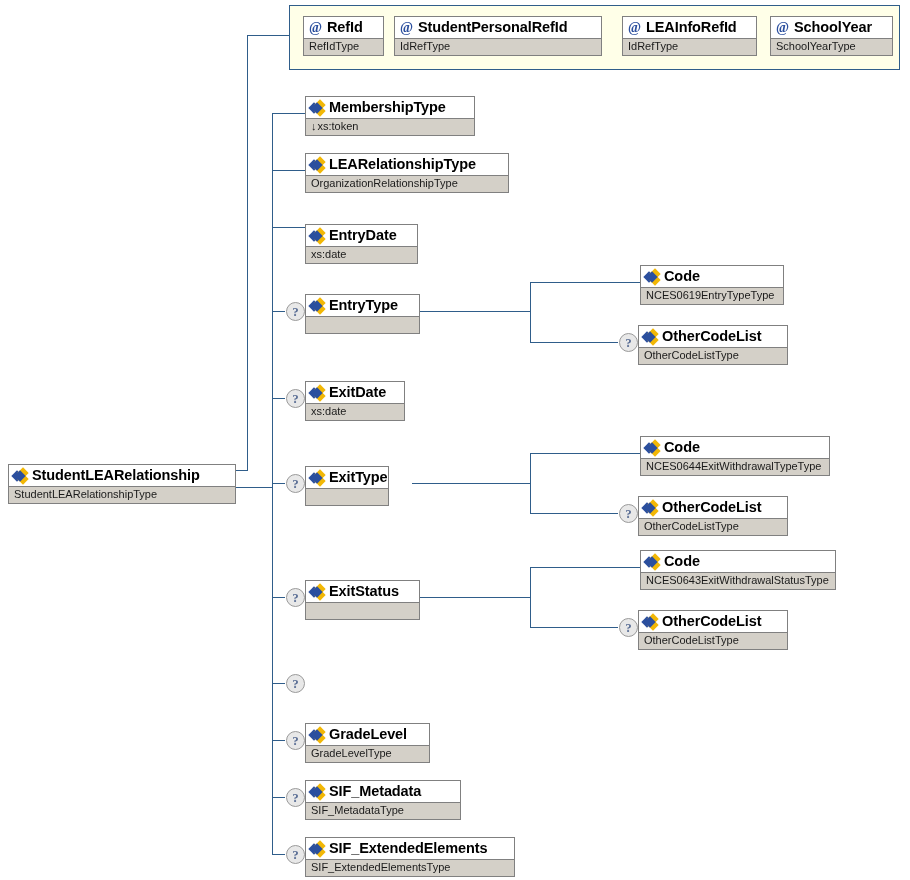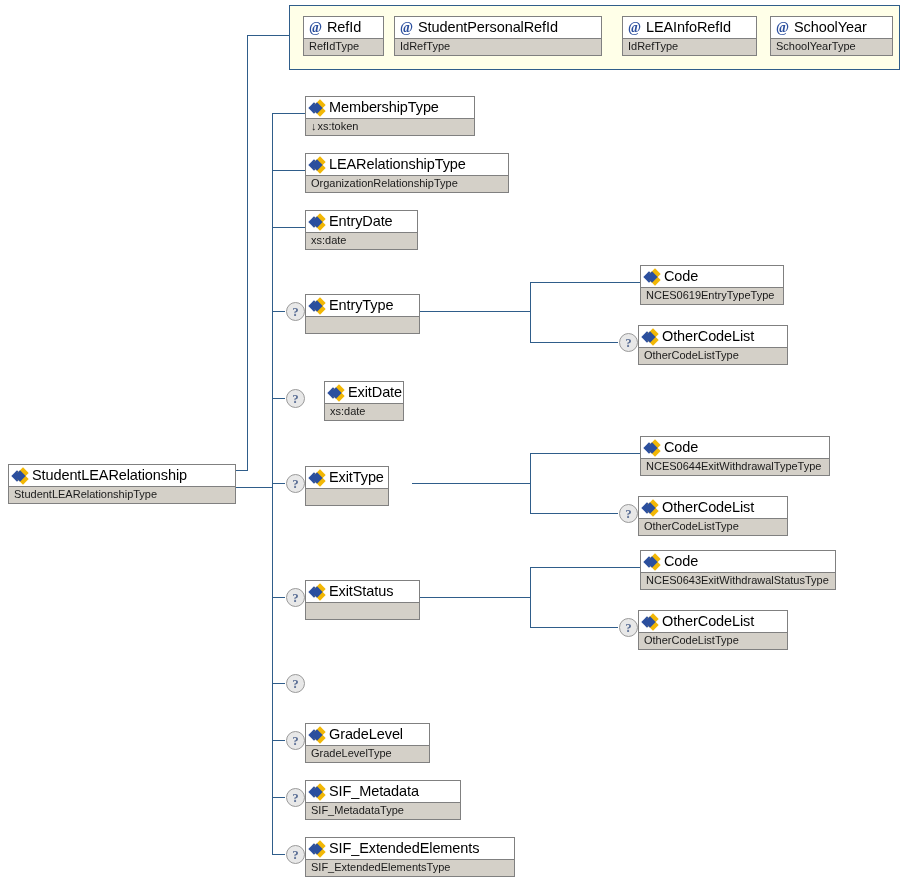--- a/index.html
+++ b/index.html
@@ -38,21 +38,21 @@
     background: #ffffff;
     padding: 2px 5px 2px 4px;
     white-space: nowrap;
     display: flex;
     align-items: center;
     gap: 4px;
     height: 21px;
   }
   .node .name-row .label {
     font-size: 14.5px;
-    font-weight: normal;
+    font-weight: bold;
     color: #000000;
     letter-spacing: -0.1px;
     line-height: 1;
   }
   .node .type-row {
     background: #d4d0c8;
     border-top: 1px solid #808080;
     padding: 1px 5px 2px 5px;
     font-size: 11px;
     color: #1a1a1a;
@@ -224,21 +224,21 @@
           <i class="a"></i>
           <i class="b"></i>
           <i class="c"></i>
           <i class="d"></i>
         </span>
       <span class="label">LEARelationshipType</span>
     </div>
     <div class="type-row">OrganizationRelationshipType</div>
   </div>
 
-  <div class="node" style="left:305px; top:210px; width:113px;">
+  <div class="node" style="left:305px; top:224px; width:113px;">
     <div class="name-row">
       <span class="el-icon">
           <i class="a"></i>
           <i class="b"></i>
           <i class="c"></i>
           <i class="d"></i>
         </span>
       <span class="label">EntryDate</span>
     </div>
     <div class="type-row">xs:date</div>
@@ -252,21 +252,21 @@
           <i class="b"></i>
           <i class="c"></i>
           <i class="d"></i>
         </span>
       <span class="label">EntryType</span>
     </div>
     <div class="type-row"></div>
   </div>
 
   <div class="optional" style="left:286px; top:389px;">?</div>
-  <div class="node" style="left:305px; top:381px; width:80px;margin-left:19px;">
+  <div class="node" style="left:305px; top:381px; width:100px;">
     <div class="name-row">
       <span class="el-icon">
           <i class="a"></i>
           <i class="b"></i>
           <i class="c"></i>
           <i class="d"></i>
         </span>
       <span class="label">ExitDate</span>
     </div>
     <div class="type-row">xs:date</div>

